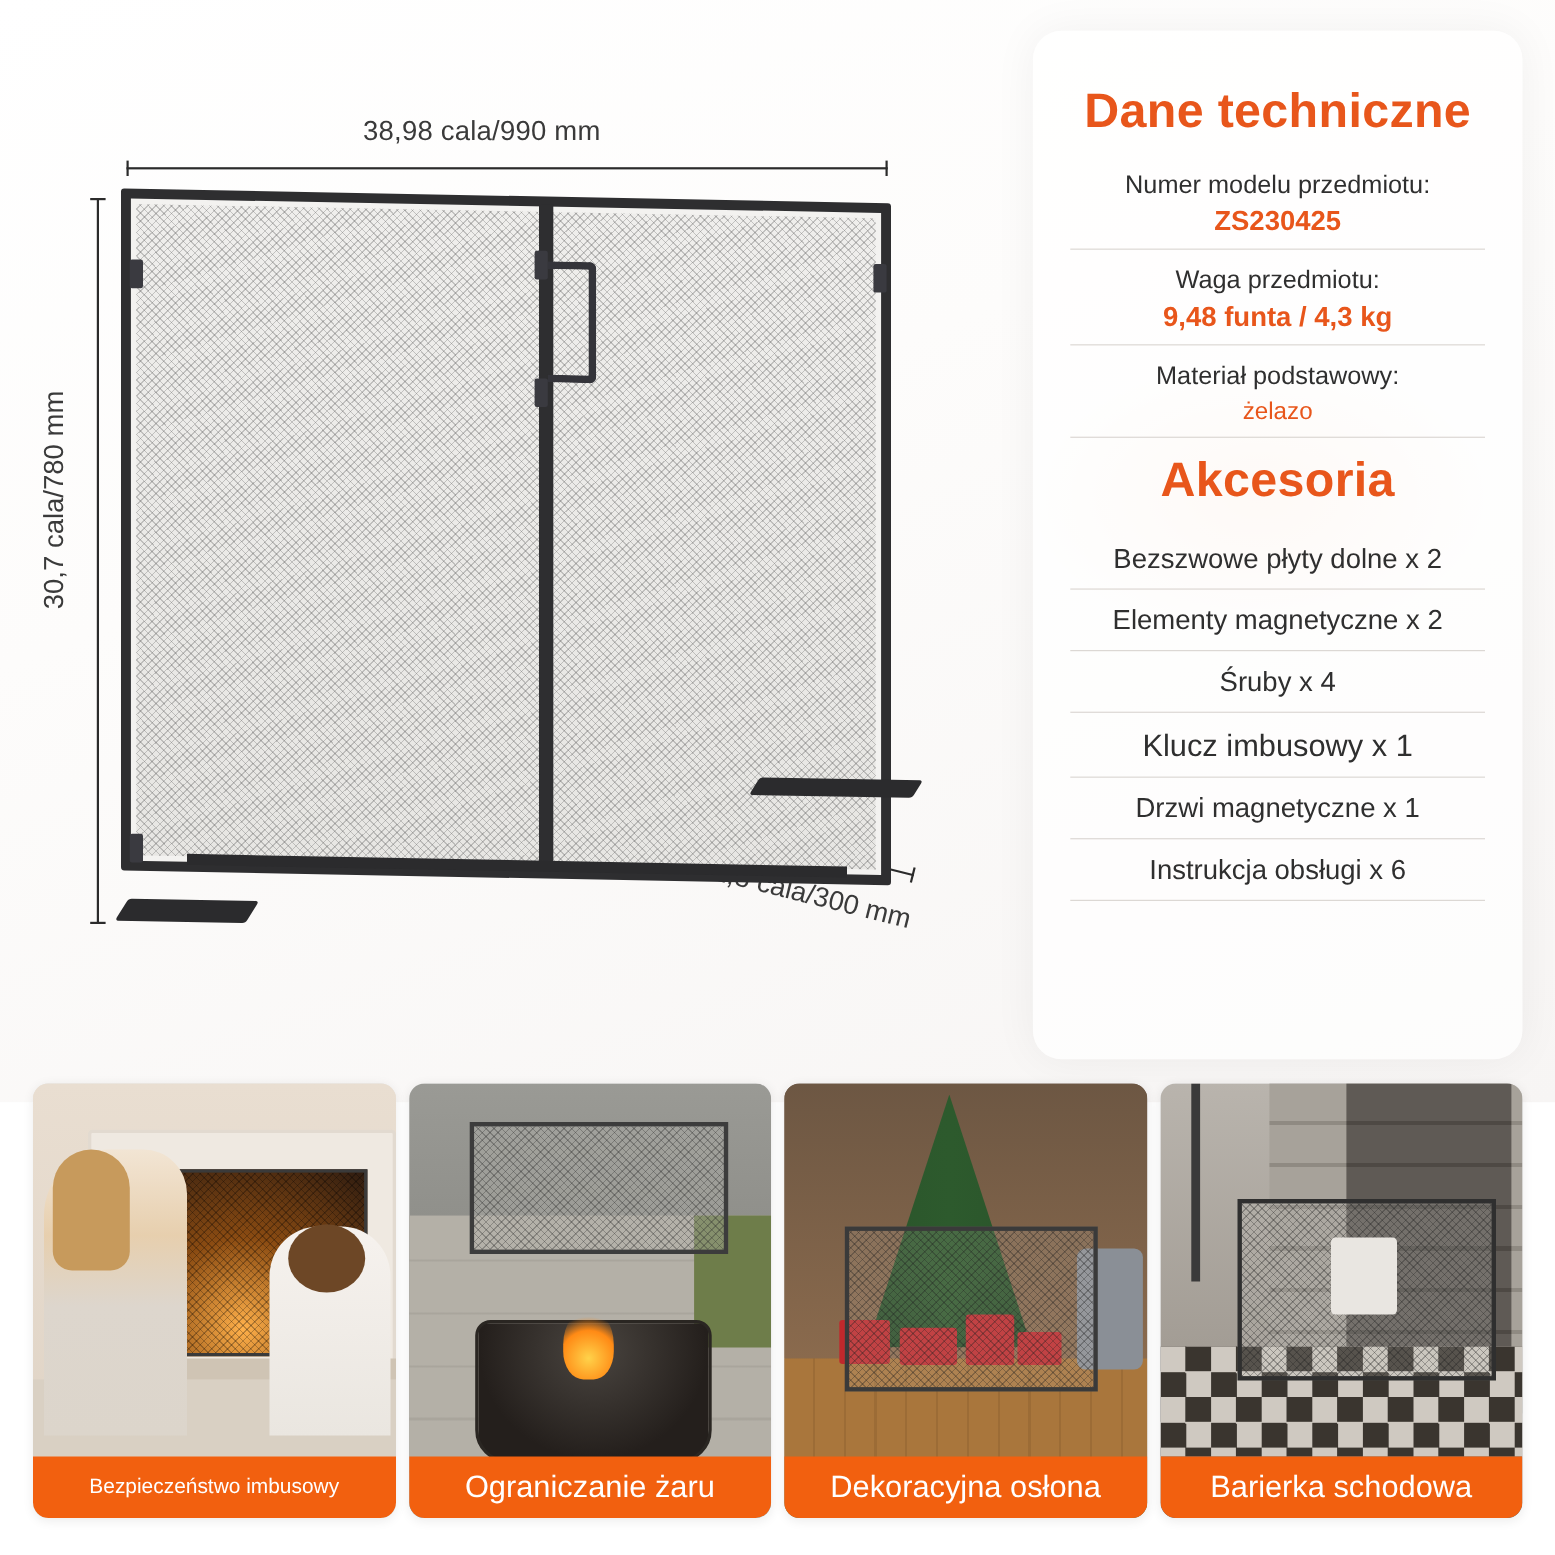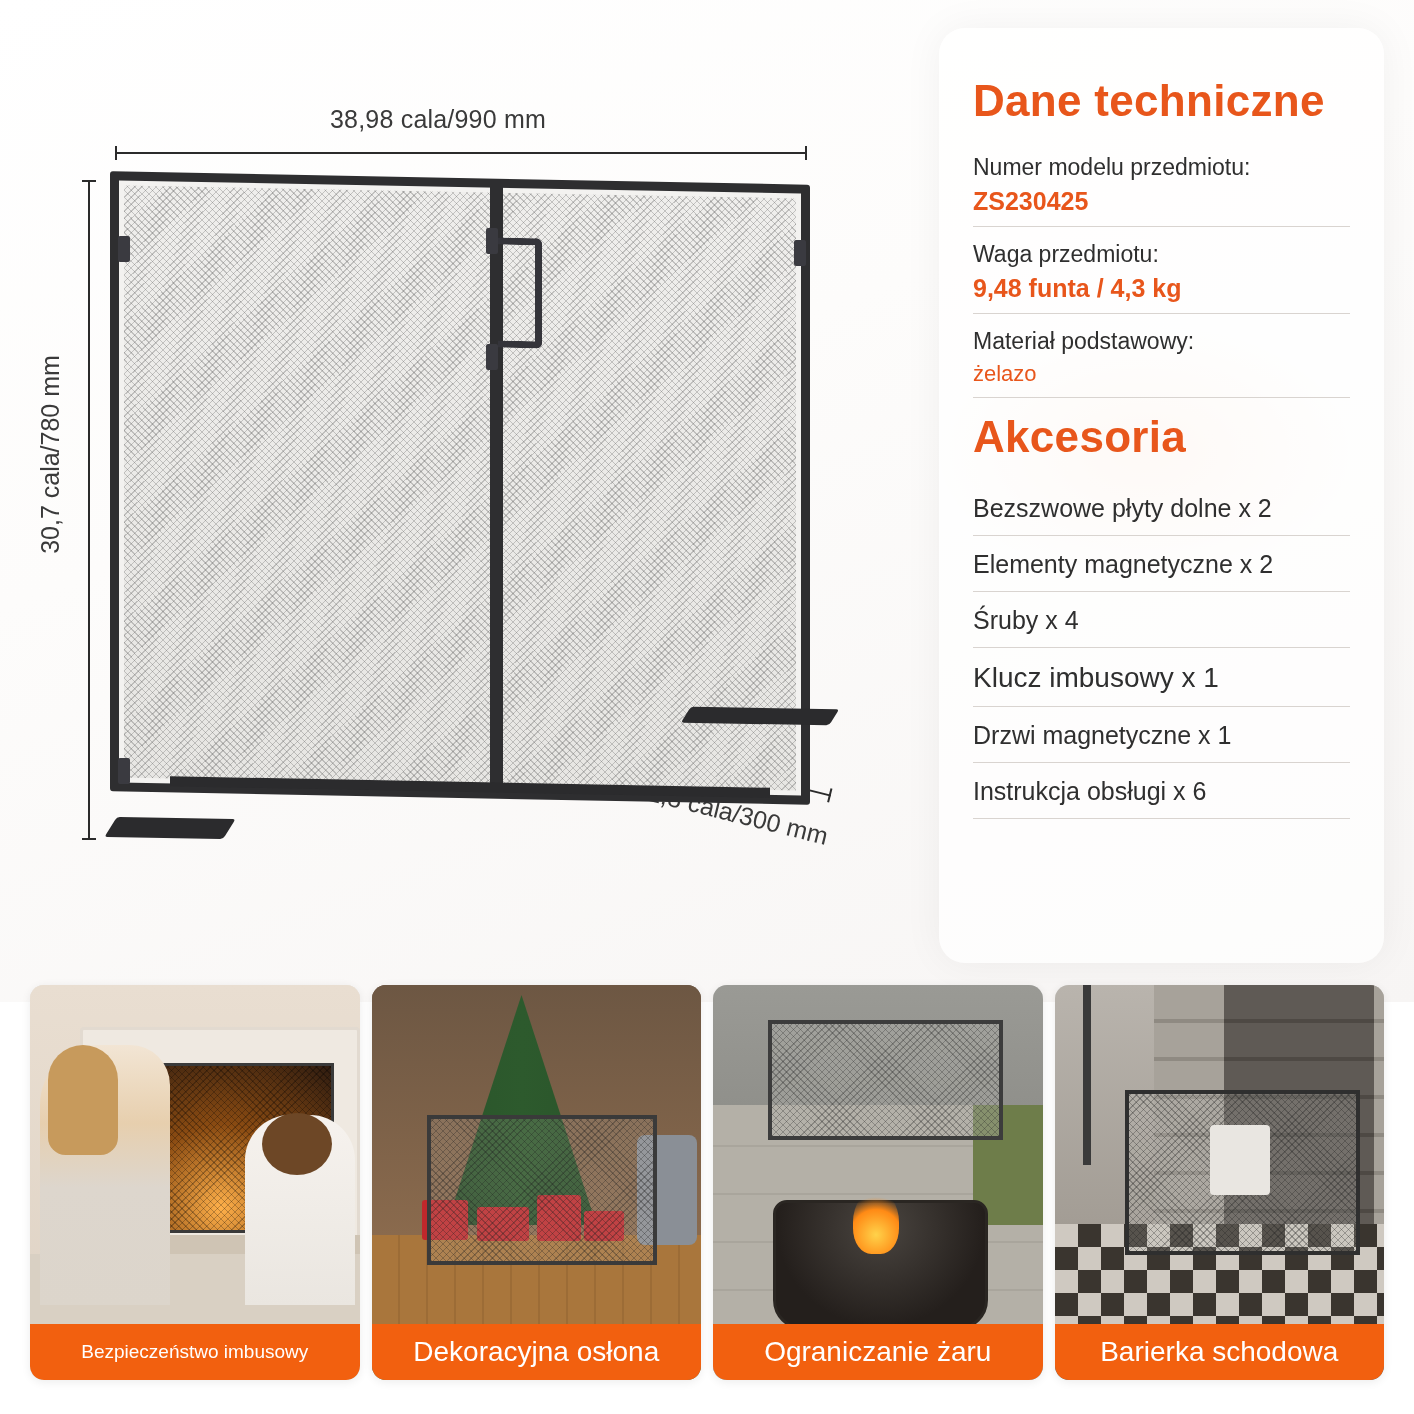--- a/index.html
+++ b/index.html
@@ -166,20 +166,21 @@
 
   
   .spec-panel {
     position: absolute;
     right: 30px; top: 28px;
     width: 445px; height: 935px;
     background: rgba(255,255,255,.72);
     border-radius: 26px;
     box-shadow: 0 0 40px rgba(0,0,0,.05);
     padding: 48px 34px 20px 34px;
+    text-align: center;
   }
   .spec-title {
     font-size: 44px;
     color: #e8561b;
     font-weight: 700;
     margin: 0 0 28px 0;
     letter-spacing: .3px;
   }
   .spec-title.second { margin-bottom: 18px; }
 
@@ -410,46 +411,46 @@
         <div class="floor"></div>
         <div class="adult"></div>
         <div class="adult-hair"></div>
         <div class="child"></div>
         <div class="child-hair"></div>
       </div>
       <div class="g-caption small">Bezpieczeństwo imbusowy</div>
     </div>
 
     <div class="g-card">
+      <div class="g-photo p2">
+        <div class="ground"></div>
+        <div class="grass"></div>
+        <div class="screen2"></div>
+        <div class="pit"></div>
+        <div class="flame"></div>
+      </div>
+      <div class="g-caption big">Ograniczanie żaru</div>
+    </div>
+
+    <div class="g-card">
       <div class="g-photo p3">
         <div class="wall3"></div>
         <div class="floor3"></div>
         <div class="tree"></div>
         <div class="sofa"></div>
         <div class="gift g1"></div>
         <div class="gift g2"></div>
         <div class="gift g3"></div>
         <div class="gift g4"></div>
         <div class="screen3"></div>
       </div>
       <div class="g-caption big">Dekoracyjna osłona</div>
     </div>
 
     <div class="g-card">
-      <div class="g-photo p2">
-        <div class="ground"></div>
-        <div class="grass"></div>
-        <div class="screen2"></div>
-        <div class="pit"></div>
-        <div class="flame"></div>
-      </div>
-      <div class="g-caption big">Ograniczanie żaru</div>
-    </div>
-
-    <div class="g-card">
       <div class="g-photo p4">
         <div class="stairs"></div>
         <div class="runner"></div>
         <div class="floor4"></div>
         <div class="rail"></div>
         <div class="gate"></div>
         <div class="cloth"></div>
       </div>
       <div class="g-caption big">Barierka schodowa</div>
     </div>

